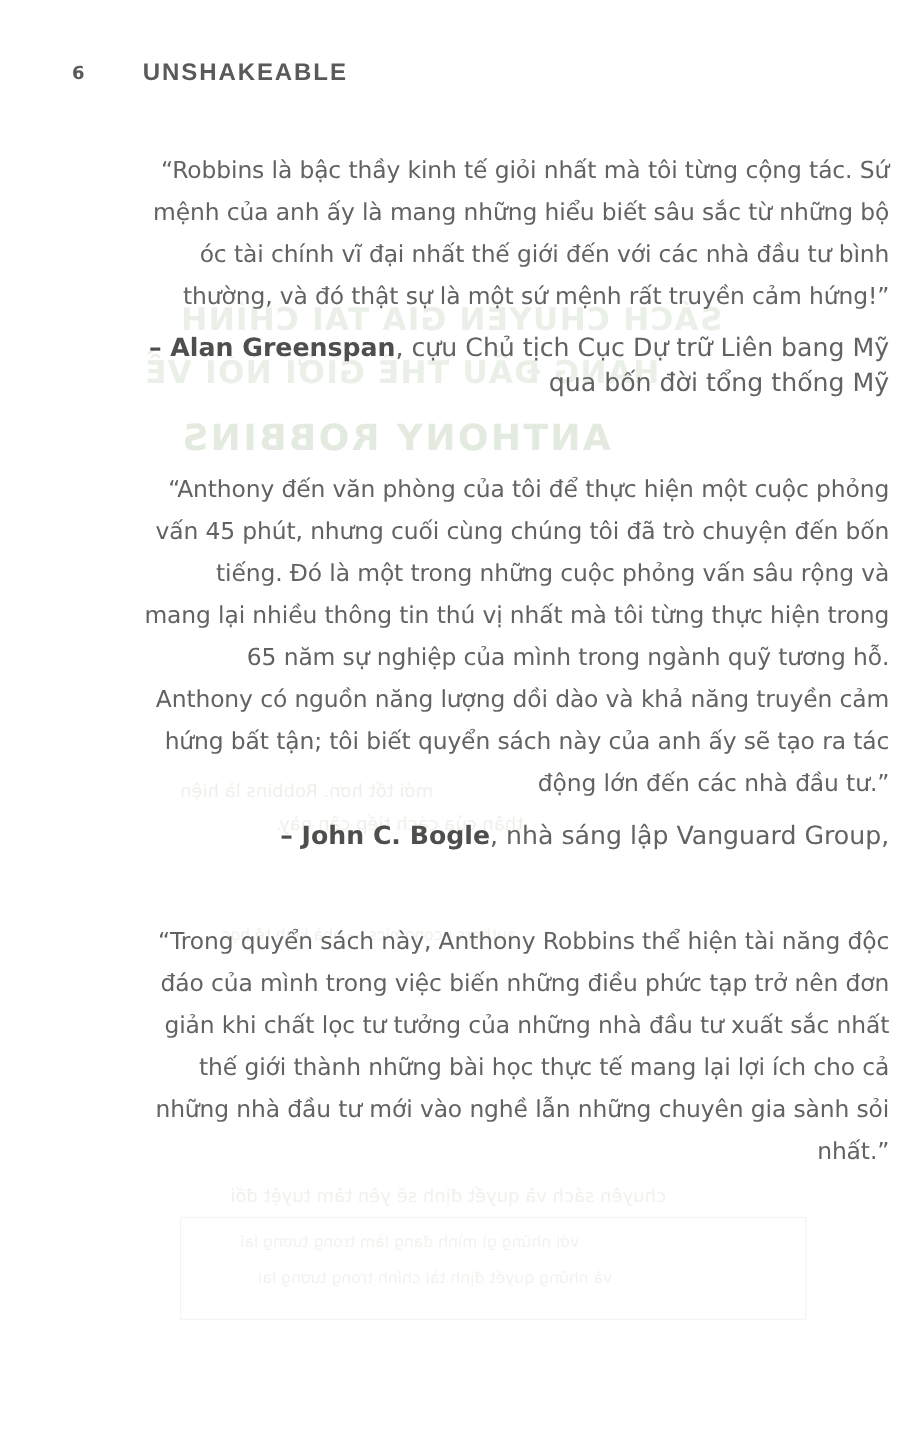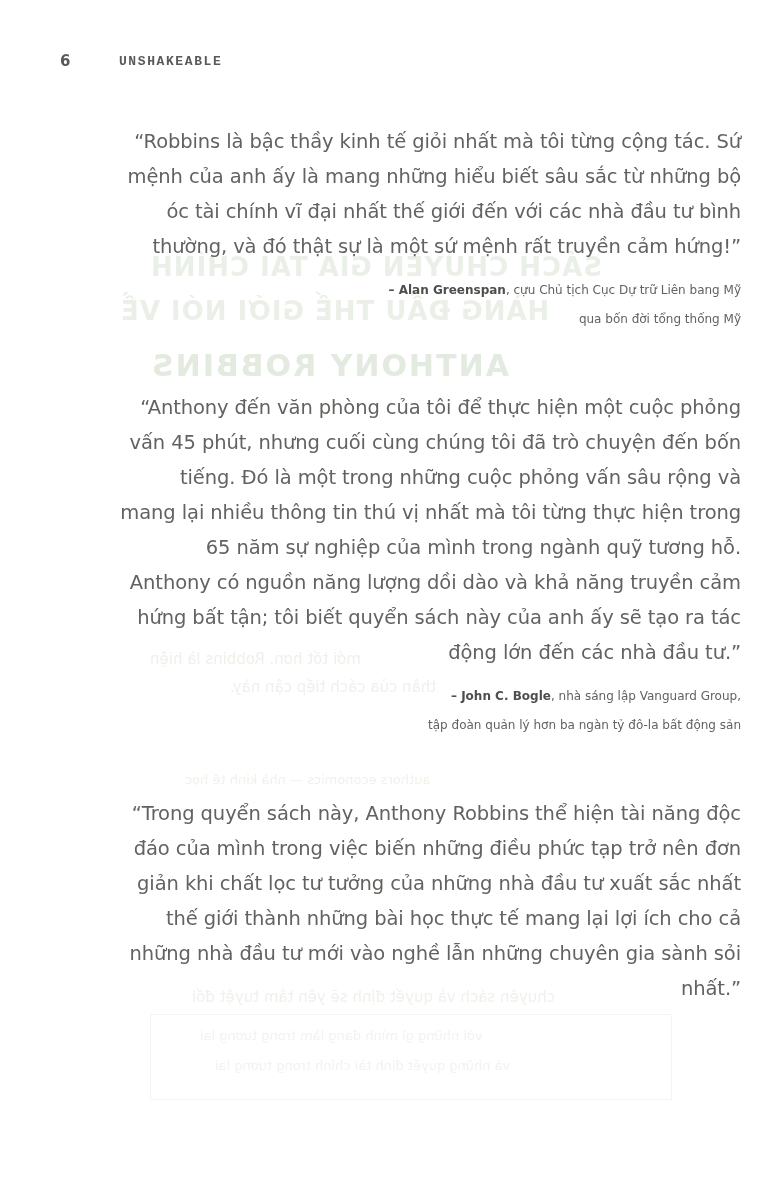--- a/index.html
+++ b/index.html
@@ -34,23 +34,23 @@
     gap: 48px;
   }
   .folio {
     font-family: "DejaVu Sans", sans-serif;
     font-weight: bold;
     font-size: 15px;
     color: #5a5a5a;
     letter-spacing: 0.5px;
   }
   .book-title {
-    font-family: Liberation Mono, monospace;
-    font-weight: bold;
-    font-size: 13px;
+    font-family: Liberation Sans, sans-serif;
+    font-weight: bold;
+    font-size: 20px;
     color: #5a5a5a;
     letter-spacing: 1.6px;
   }
 
   
   .ghost-layer {
     position: absolute;
     inset: 0;
     pointer-events: none;
     overflow: hidden;
@@ -146,21 +146,21 @@
     font-family: "DejaVu Sans", sans-serif;
     font-size: 19.5px;
     line-height: 35px;
     color: #60635f;
     text-align: right;
     margin: 0;
     letter-spacing: -0.1px;
   }
   .attribution {
     font-family: "DejaVu Sans", sans-serif;
-    font-size: 12px;
+    font-size: 21px;
     line-height: 29px;
     color: #60635f;
     text-align: right;
     margin: 12px 0 0 0;
   }
   .attribution .who {
     font-weight: bold;
     color: #4d4f4c;
   }
   .gap-1 { height: 56px; }
@@ -198,21 +198,20 @@
         <span>qua bốn đời tổng thống Mỹ</span>
       </p>
     </div>
 
     <div class="gap-1"></div>
 
     <div class="quote-block">
       <p class="quote-text">“Anthony đến văn phòng của tôi để thực hiện một cuộc phỏng vấn 45 phút, nhưng cuối cùng chúng tôi đã trò chuyện đến bốn tiếng. Đó là một trong những cuộc phỏng vấn sâu rộng và mang lại nhiều thông tin thú vị nhất mà tôi từng thực hiện trong 65 năm sự nghiệp của mình trong ngành quỹ tương hỗ. Anthony có nguồn năng lượng dồi dào và khả năng truyền cảm hứng bất tận; tôi biết quyển sách này của anh ấy sẽ tạo ra tác động lớn đến các nhà đầu tư.”</p>
       <p class="attribution">
         <span class="who">– John C. Bogle</span><span>, nhà sáng lập Vanguard Group,</span><br>
-        <span>tập đoàn quản lý hơn ba ngàn tỷ đô-la bất động sản</span>
       </p>
     </div>
 
     <div class="gap-2"></div>
 
     <div class="quote-block">
       <p class="quote-text">“Trong quyển sách này, Anthony Robbins thể hiện tài năng độc đáo của mình trong việc biến những điều phức tạp trở nên đơn giản khi chất lọc tư tưởng của những nhà đầu tư xuất sắc nhất thế giới thành những bài học thực tế mang lại lợi ích cho cả những nhà đầu tư mới vào nghề lẫn những chuyên gia sành sỏi nhất.”</p>
     </div>
 
   </div>

